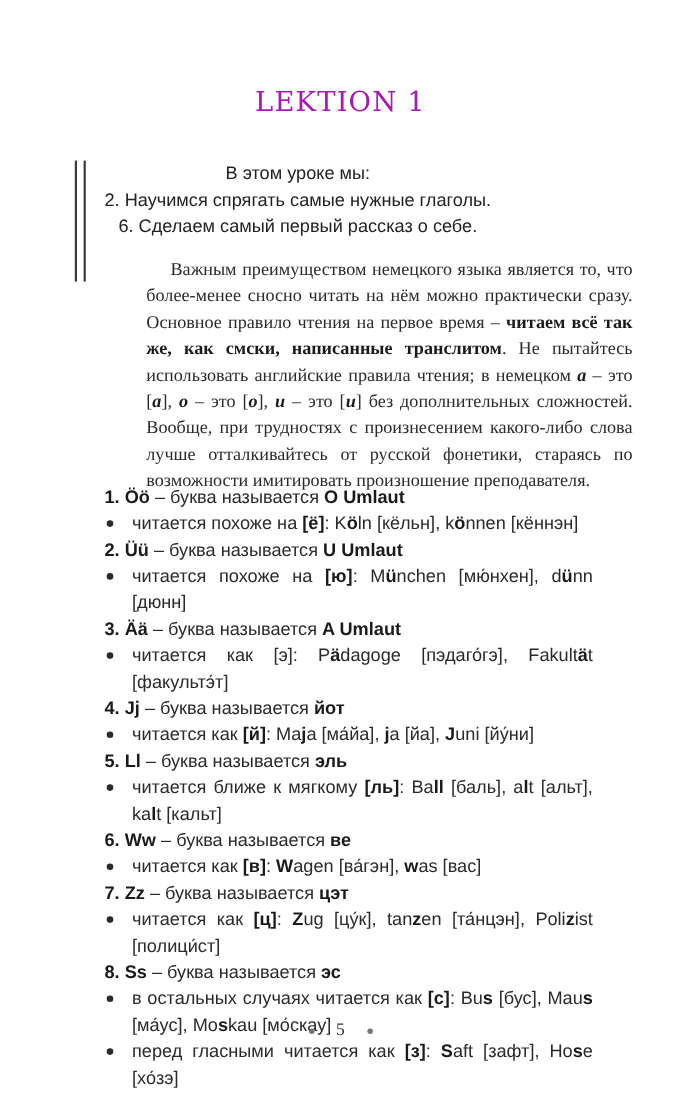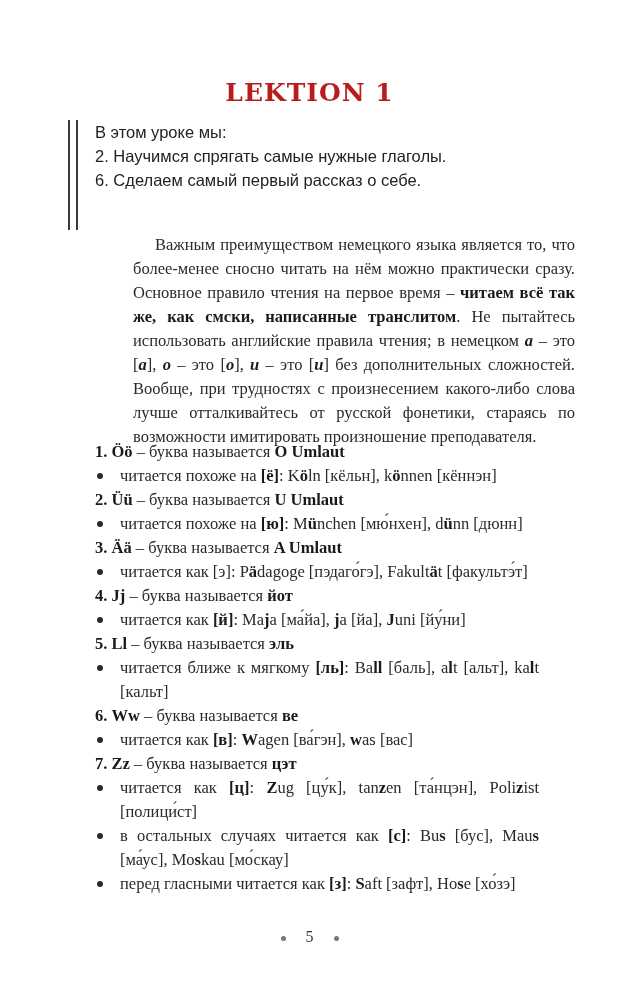--- a/index.html
+++ b/index.html
@@ -1,36 +1,36 @@
 <!DOCTYPE html>
 <html><head>
 <meta charset="utf-8">
 <style>
   html, body { margin: 0; padding: 0; background: #ffffff; }
   body { width: 619px; height: 1000px; position: relative; overflow: hidden; color: #1d1d1d; }
   .title {
     position: absolute; left: 0; right: 0; top: 78px; text-align: center;
-    font-family: "DejaVu Serif", serif; font-weight: bold; font-size: 25px; letter-spacing: 1px; color: #b91c1c;
+    font-family: "DejaVu Serif", serif; font-weight: normal; font-size: 25px; letter-spacing: 1px; color: #a21caf;
   }
-  .intro-box { position: absolute; left: 68px; top: 120px; width: 460px; height: 112px; }
+  .intro-box { position: absolute; left: 68px; top: 146px; width: 460px; height: 112px; text-align: center; }
   .bar { position: absolute; top: 0; width: 2px; height: 110px; background: #3a3a3a; }
   .bar.b1 { left: 0; } .bar.b2 { left: 8px; }
   .intro-lines {
     position: absolute; left: 27px; top: 0;
     font-family: "Liberation Sans", sans-serif; font-size: 16.5px; line-height: 24px; color: #222;
   }
   .para {
     position: absolute; left: 97px; top: 233px; width: 442px;
     font-family: "Liberation Serif", serif; font-size: 16.5px; line-height: 24px;
     text-align: justify; color: #2a2a2a; margin-left: 36px;
   }
   .para p { margin: 0; text-indent: 22px; }
   .list {
     position: absolute; left: 95px; top: 440px; width: 444px;
-    font-family: Liberation Serif, serif; font-size: 16.5px; line-height: 24px; color: #2a2a2a;
+    font-family: Liberation Sans, sans-serif; font-size: 16.5px; line-height: 24px; color: #2a2a2a;
   }
   .item { margin: 0; }
   .bullet { position: relative; padding-left: 25px; text-align: justify; }
   .bullet .dot { position: absolute; left: 2px; top: 9px; width: 6px; height: 6px; border-radius: 50%; background: #2a2a2a; }
   b { font-weight: bold; color: #1a1a1a; }
   .page-num {
     position: absolute; left: 0; right: 0; top: 928px; text-align: center;
     font-family: "Liberation Serif", serif; font-size: 16px; color: #333;
   }
   .page-num .pdot { display: inline-block; width: 5px; height: 5px; border-radius: 50%; background: #777; vertical-align: middle; margin: 0 20px; }
@@ -62,19 +62,20 @@
     <div class="item"><b>3.</b> <b>Ää</b><span> – буква называется </span><b>A Umlaut</b></div>
     <div class="bullet"><span class="dot"></span><span>читается как [э]: P</span><b>ä</b><span>dagoge [пэдаго́гэ], Fakult</span><b>ä</b><span>t [факультэ́т]</span></div>
     <div class="item"><b>4.</b> <b>Jj</b><span> – буква называется </span><b>йот</b></div>
     <div class="bullet"><span class="dot"></span><span>читается как </span><b>[й]</b><span>: Ma</span><b>j</b><span>a [ма́йа], </span><b>j</b><span>a [йа], </span><b>J</b><span>uni [йу́ни]</span></div>
     <div class="item"><b>5.</b> <b>Ll</b><span> – буква называется </span><b>эль</b></div>
     <div class="bullet"><span class="dot"></span><span>читается ближе к мягкому </span><b>[ль]</b><span>: Ba</span><b>ll</b><span> [баль], a</span><b>l</b><span>t [альт], ka</span><b>l</b><span>t [кальт]</span></div>
     <div class="item"><b>6.</b> <b>Ww</b><span> – буква называется </span><b>ве</b></div>
     <div class="bullet"><span class="dot"></span><span>читается как </span><b>[в]</b><span>: </span><b>W</b><span>agen [ва́гэн], </span><b>w</b><span>as [вас]</span></div>
     <div class="item"><b>7.</b> <b>Zz</b><span> – буква называется </span><b>цэт</b></div>
     <div class="bullet"><span class="dot"></span><span>читается как </span><b>[ц]</b><span>: </span><b>Z</b><span>ug [цу́к], tan</span><b>z</b><span>en [та́нцэн], Poli</span><b>z</b><span>ist [полици́ст]</span></div>
+    <div class="item"><b>8.</b> <b>Ss</b><span> – буква называется </span><b>эс</b></div>
     <div class="bullet"><span class="dot"></span><span>в остальных случаях читается как </span><b>[с]</b><span>: Bu</span><b>s</b><span> [бус], Mau</span><b>s</b><span> [ма́ус], Mo</span><b>s</b><span>kau [мо́скау]</span></div>
     <div class="bullet"><span class="dot"></span><span>перед гласными читается как </span><b>[з]</b><span>: </span><b>S</b><span>aft [зафт], Ho</span><b>s</b><span>e [хо́зэ]</span></div>
   </div>
 
 <div class="page-num">
   <span class="pdot"></span><span>5</span><span class="pdot"></span>
 </div>
 
 </body></html>

